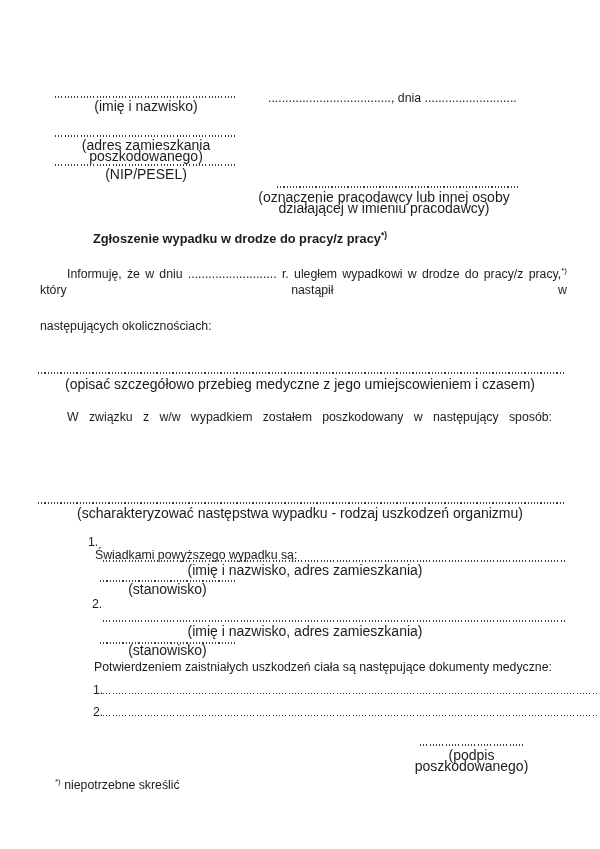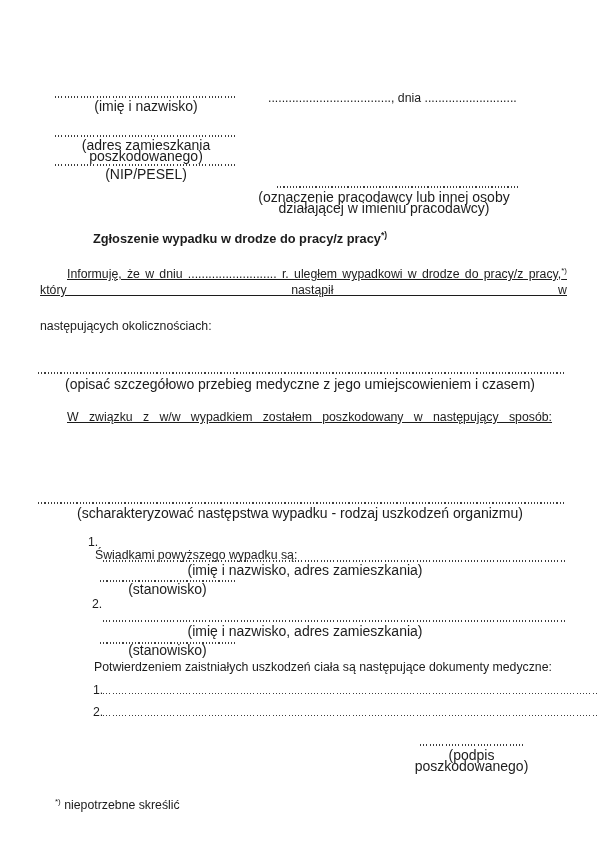--- a/index.html
+++ b/index.html
@@ -12,21 +12,21 @@
   .rule {
     position:absolute; height:1.5px;
     background-image:repeating-linear-gradient(to right,#3c3c3c 0 1.1px,transparent 1.1px 3.2px);
   }
   .cap {
     position:absolute; font-size:14px; line-height:10.5px;
     text-align:center; color:#1c1c1c; white-space:normal;
   }
   .body-text { position:absolute; font-size:12.3px; line-height:16px; }
   .nowrap { white-space:nowrap; }
-  .justify-last { text-align:justify; text-align-last:justify;text-decoration:underline; }
+  .justify-last { text-align:justify; text-align-last:justify; }
   .title {
     position:absolute; top:232px; left:0; width:480px;
     text-align:center; font-weight:bold; font-size:12.8px; line-height:14px;
   }
   sup.mark { font-size:8px; line-height:0; vertical-align:super; }
   .title sup.mark { font-size:8.5px; font-weight:bold; }
   .doc-row { position:absolute; display:flex; align-items:flex-start; font-size:12.3px; line-height:14px; }
   .doc-row .leader {
     flex:1; height:1.5px; margin-top:9.5px;
     background-image:repeating-linear-gradient(to right,#3c3c3c 0 1.1px,transparent 1.1px 3.2px);
@@ -83,13 +83,13 @@
     <div class="leader"></div>
   </div>
 <div class="doc-row" style="top:705px; left:93px; width:505px;">
     <span>2.</span>
     <div class="leader"></div>
   </div>
 
 <div class="rule" style="top:744px; left:420px; width:103px;"></div>
 <div class="cap" style="top:750px; left:409px; width:125px;">(podpis poszkodowanego)</div>
 
-<div class="body-text" style="top:777px; left:55px;margin-top:20px;"><sup class="mark">*)</sup> <span>niepotrzebne skreślić</span></div>
+<div class="body-text" style="top:777px; left:55px;"><sup class="mark">*)</sup> <span>niepotrzebne skreślić</span></div>
 
 </body></html>

